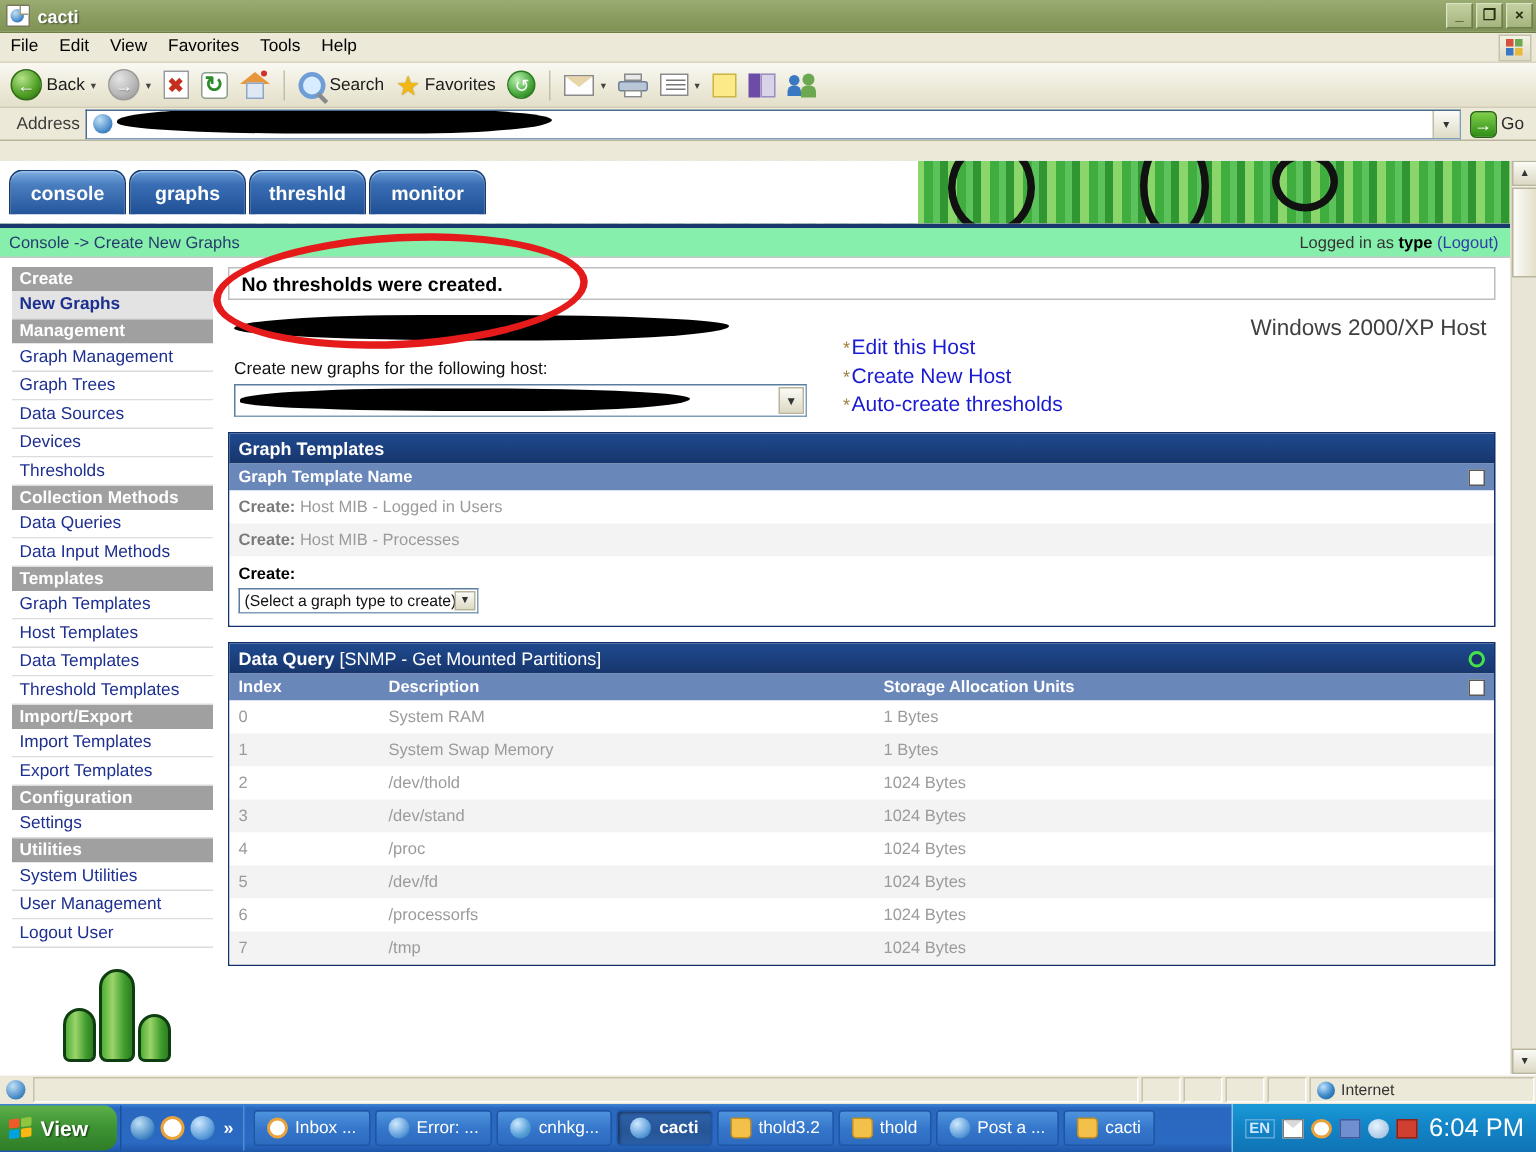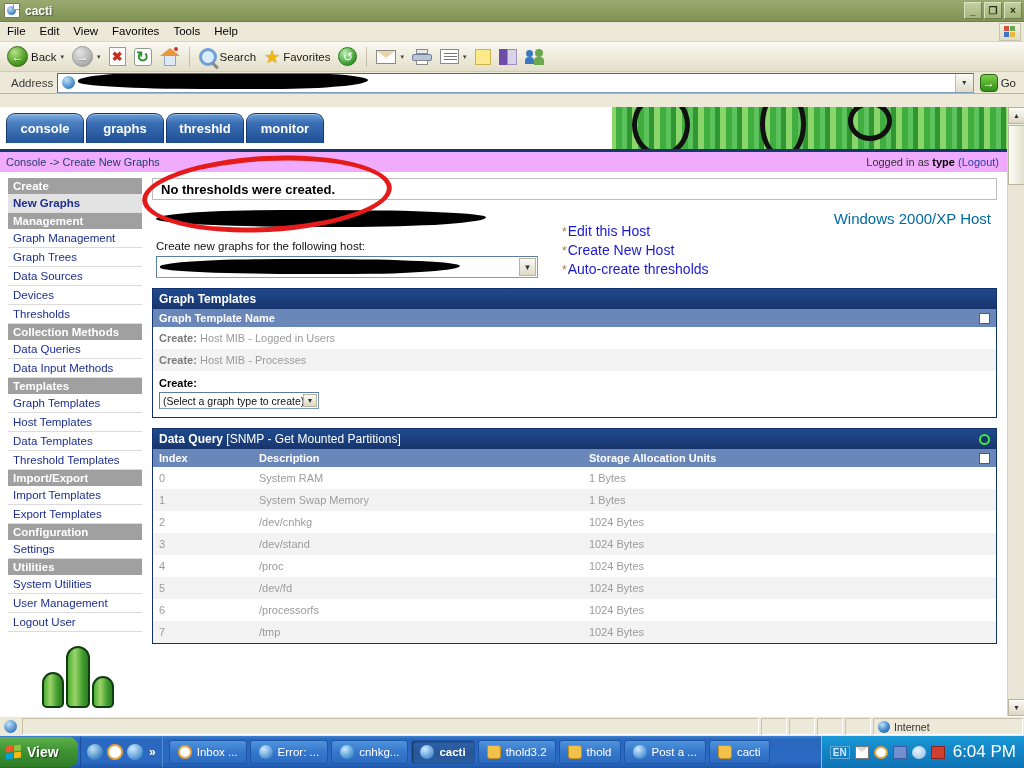--- a/index.html
+++ b/index.html
@@ -185,21 +185,21 @@
     border:1px solid #15396e; border-bottom:none;
     color:#fff; font-weight:bold; font-size:13px;
     display:flex;align-items:center;justify-content:center;
     box-shadow: inset 0 1px 0 #9cc0e8;
     font-family:"Liberation Sans",sans-serif;
   }
   .tab.active { background: linear-gradient(to bottom,#7fb0e2 0%, #4a7fc0 30%, #24559b 100%); }
 
   .bluebar { height:3px; background:#19376d; }
   .breadcrumbrow {
-    height:20px; background:#f0abfc; display:flex; align-items:center;
+    height:20px; background:#86efac; display:flex; align-items:center;
     justify-content:space-between; padding:0 8px 0 6px;
     border-bottom:1px solid #c8c8c8;
   }
   .breadcrumb { font-size:11px; color:#253b6e; font-family:"Liberation Sans",sans-serif;}
   .loginfo { font-size:11px; color:#333; }
   .loginfo b { color:#000; }
   .loginfo a { color:#2b3ea8; text-decoration:none;}
 
   .body-cols { display:flex; align-items:stretch; }
   
@@ -225,21 +225,21 @@
 
   
   .main { flex:1 1 auto; padding:6px 10px 0 4px; }
   .msgbox { border:1px solid #bdbdbd; background:#fff; height:22px;
     display:flex;align-items:center; padding-left:8px; margin-bottom:8px;}
   .msgtext { font-size:13px; font-weight:bold; color:#000;}
 
   .hostrow { position:relative; height:26px; }
   .hostname-redact { position:absolute; left:4px; top:2px; width:330px; height:17px; background:#000;
      border-radius:40% 50% 45% 55%/55% 45% 60% 50%;}
-  .hosttype { position:absolute; right:6px; top:2px; font-size:15px; color:#0369a1;
+  .hosttype { position:absolute; right:6px; top:2px; font-size:15px; color:#404040;
      font-family:"Liberation Sans",sans-serif;}
 
   .createlabel{ font-size:11.5px; color:#111; margin:6px 0 4px 4px;}
   .hostselect {
     width:382px; height:22px; background:#fff; border:1px solid #7f9db9;
     border-top-color:#5b7e9e; border-left-color:#5b7e9e;
     display:flex; align-items:center; position:relative; margin-left:4px;
   }
   .hostselect .sel-redact{ position:absolute; left:3px; top:2px; width:300px; height:15px; background:#000;
      border-radius:45% 50% 40% 55%/55% 50% 60% 45%;}
@@ -628,21 +628,21 @@
               <span class="c-desc">System RAM</span>
               <span class="c-units">1 Bytes</span>
             </div>
             <div class="row alt">
               <span class="c-index">1</span>
               <span class="c-desc">System Swap Memory</span>
               <span class="c-units">1 Bytes</span>
             </div>
             <div class="row white">
               <span class="c-index">2</span>
-              <span class="c-desc">/dev/cnhkg</span>
+              <span class="c-desc">/dev/thold</span>
               <span class="c-units">1024 Bytes</span>
             </div>
             <div class="row alt">
               <span class="c-index">3</span>
               <span class="c-desc">/dev/stand</span>
               <span class="c-units">1024 Bytes</span>
             </div>
             <div class="row white">
               <span class="c-index">4</span>
               <span class="c-desc">/proc</span>

